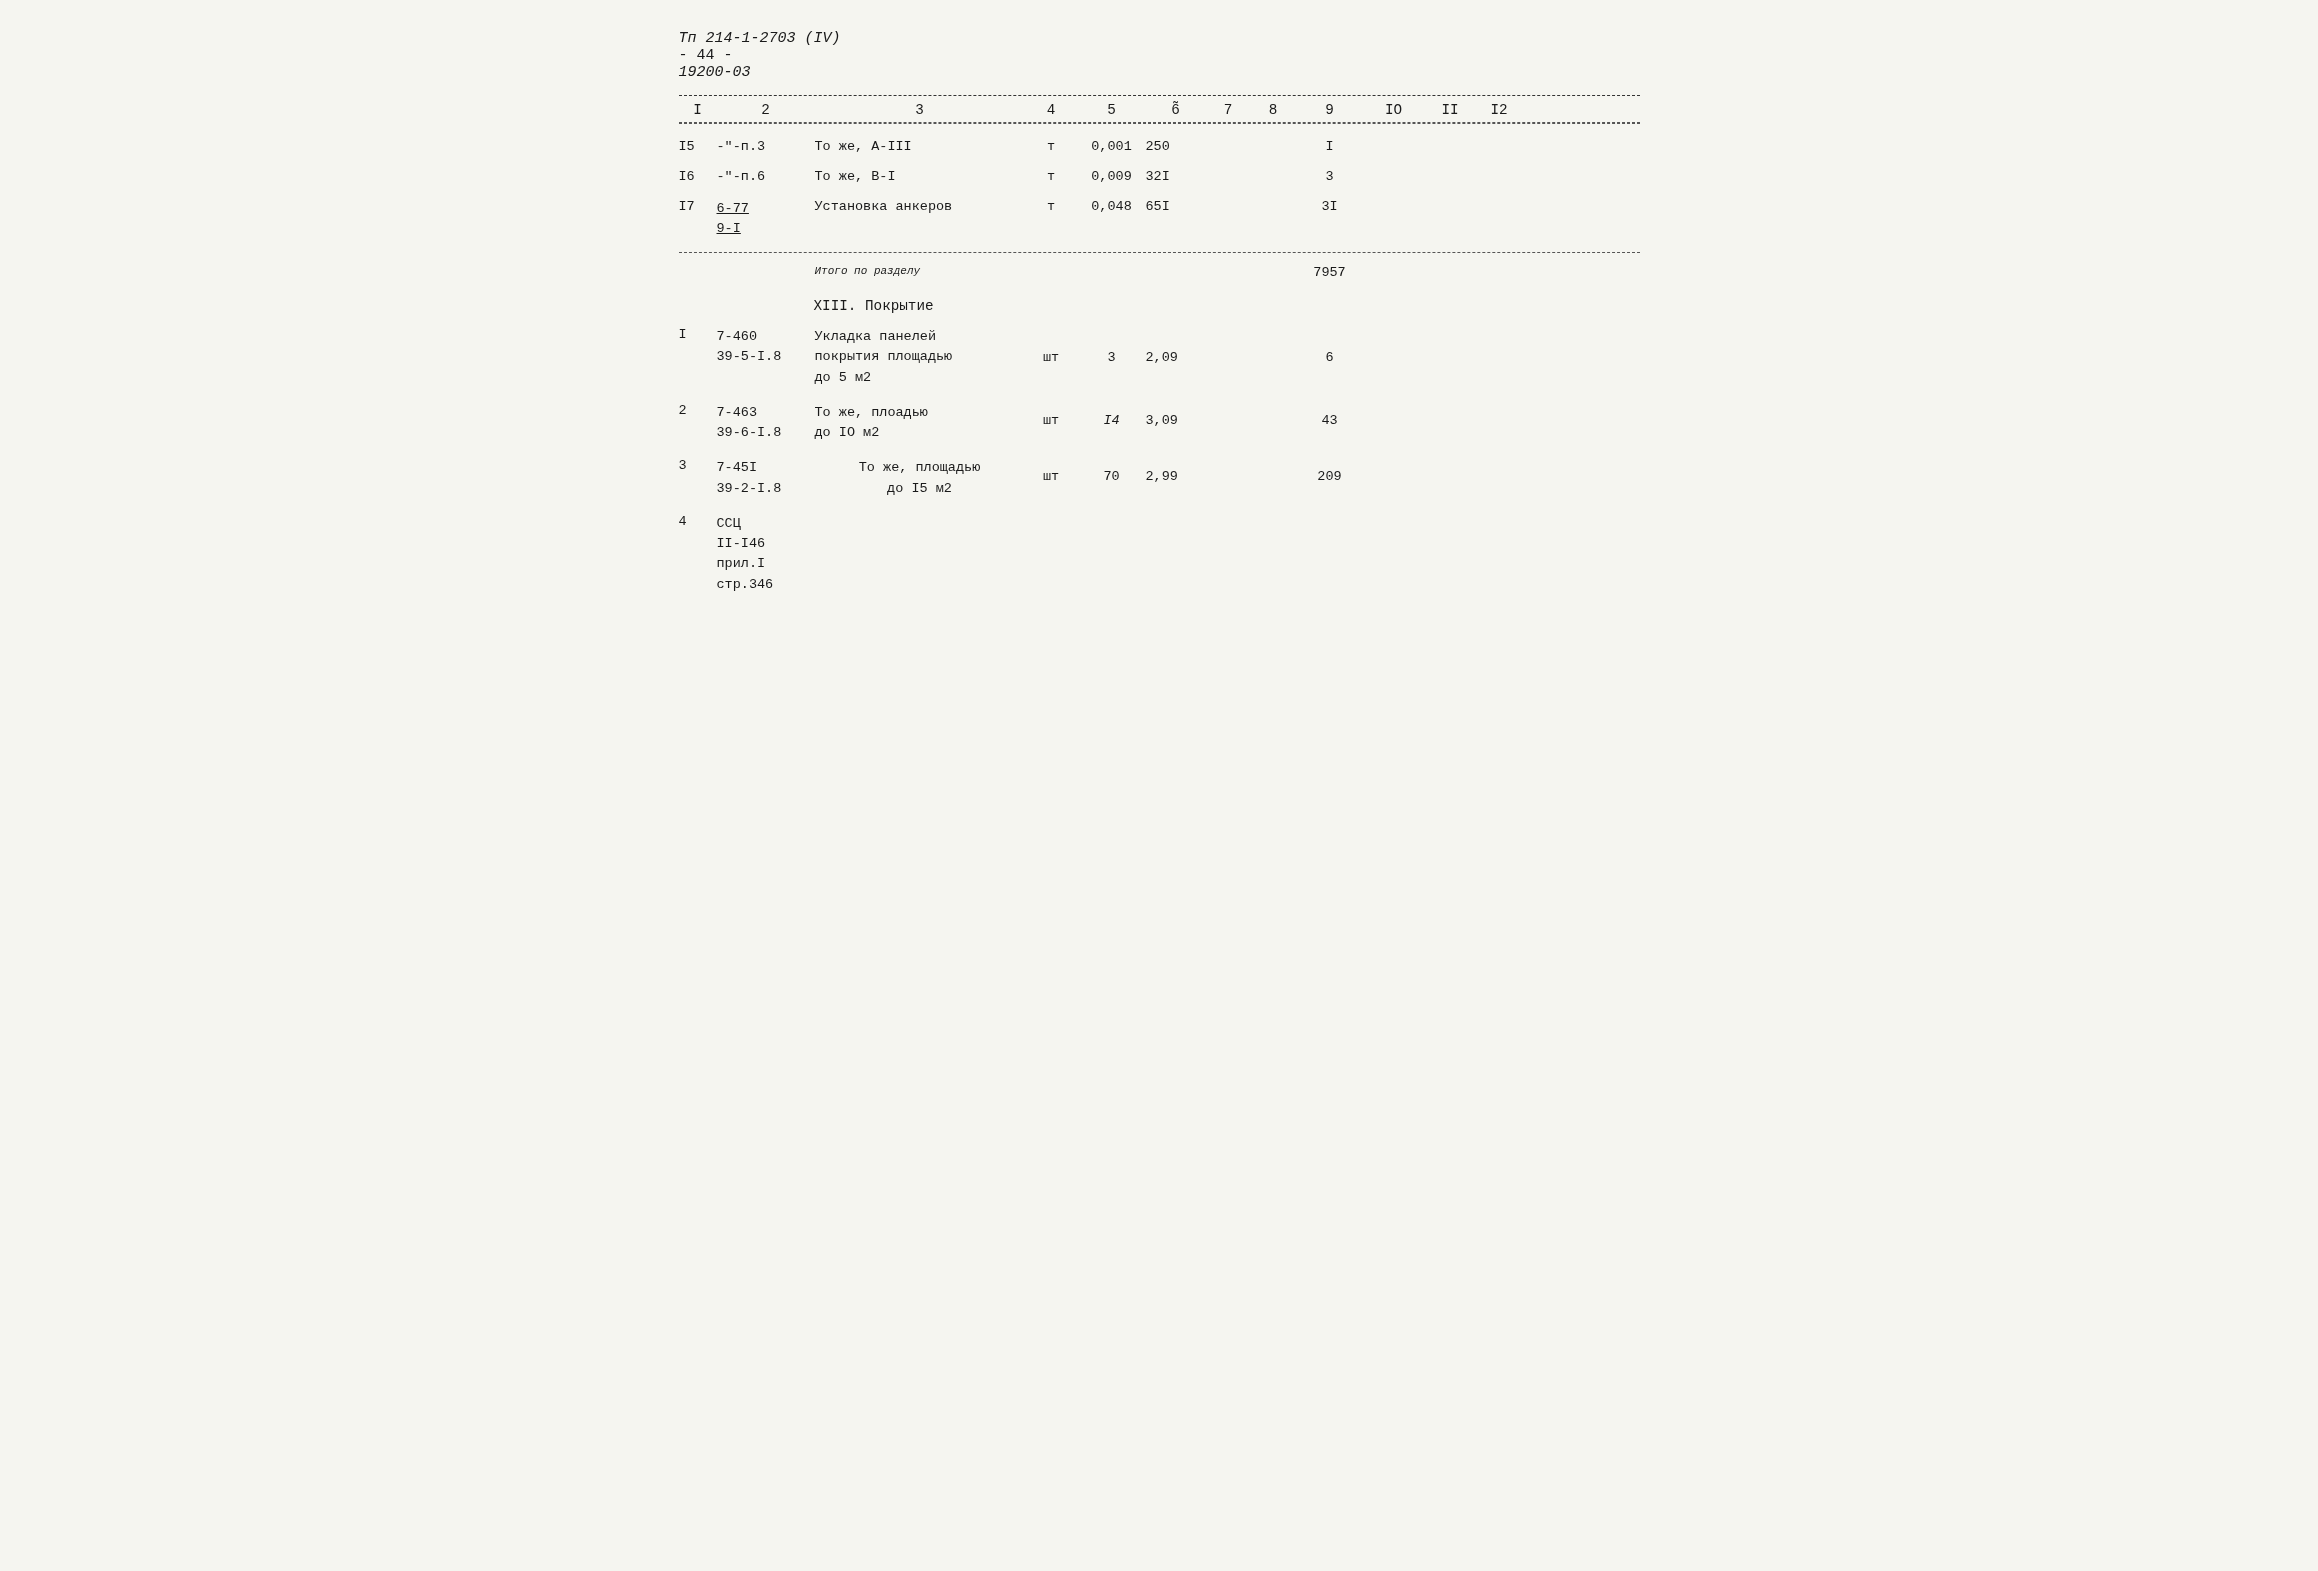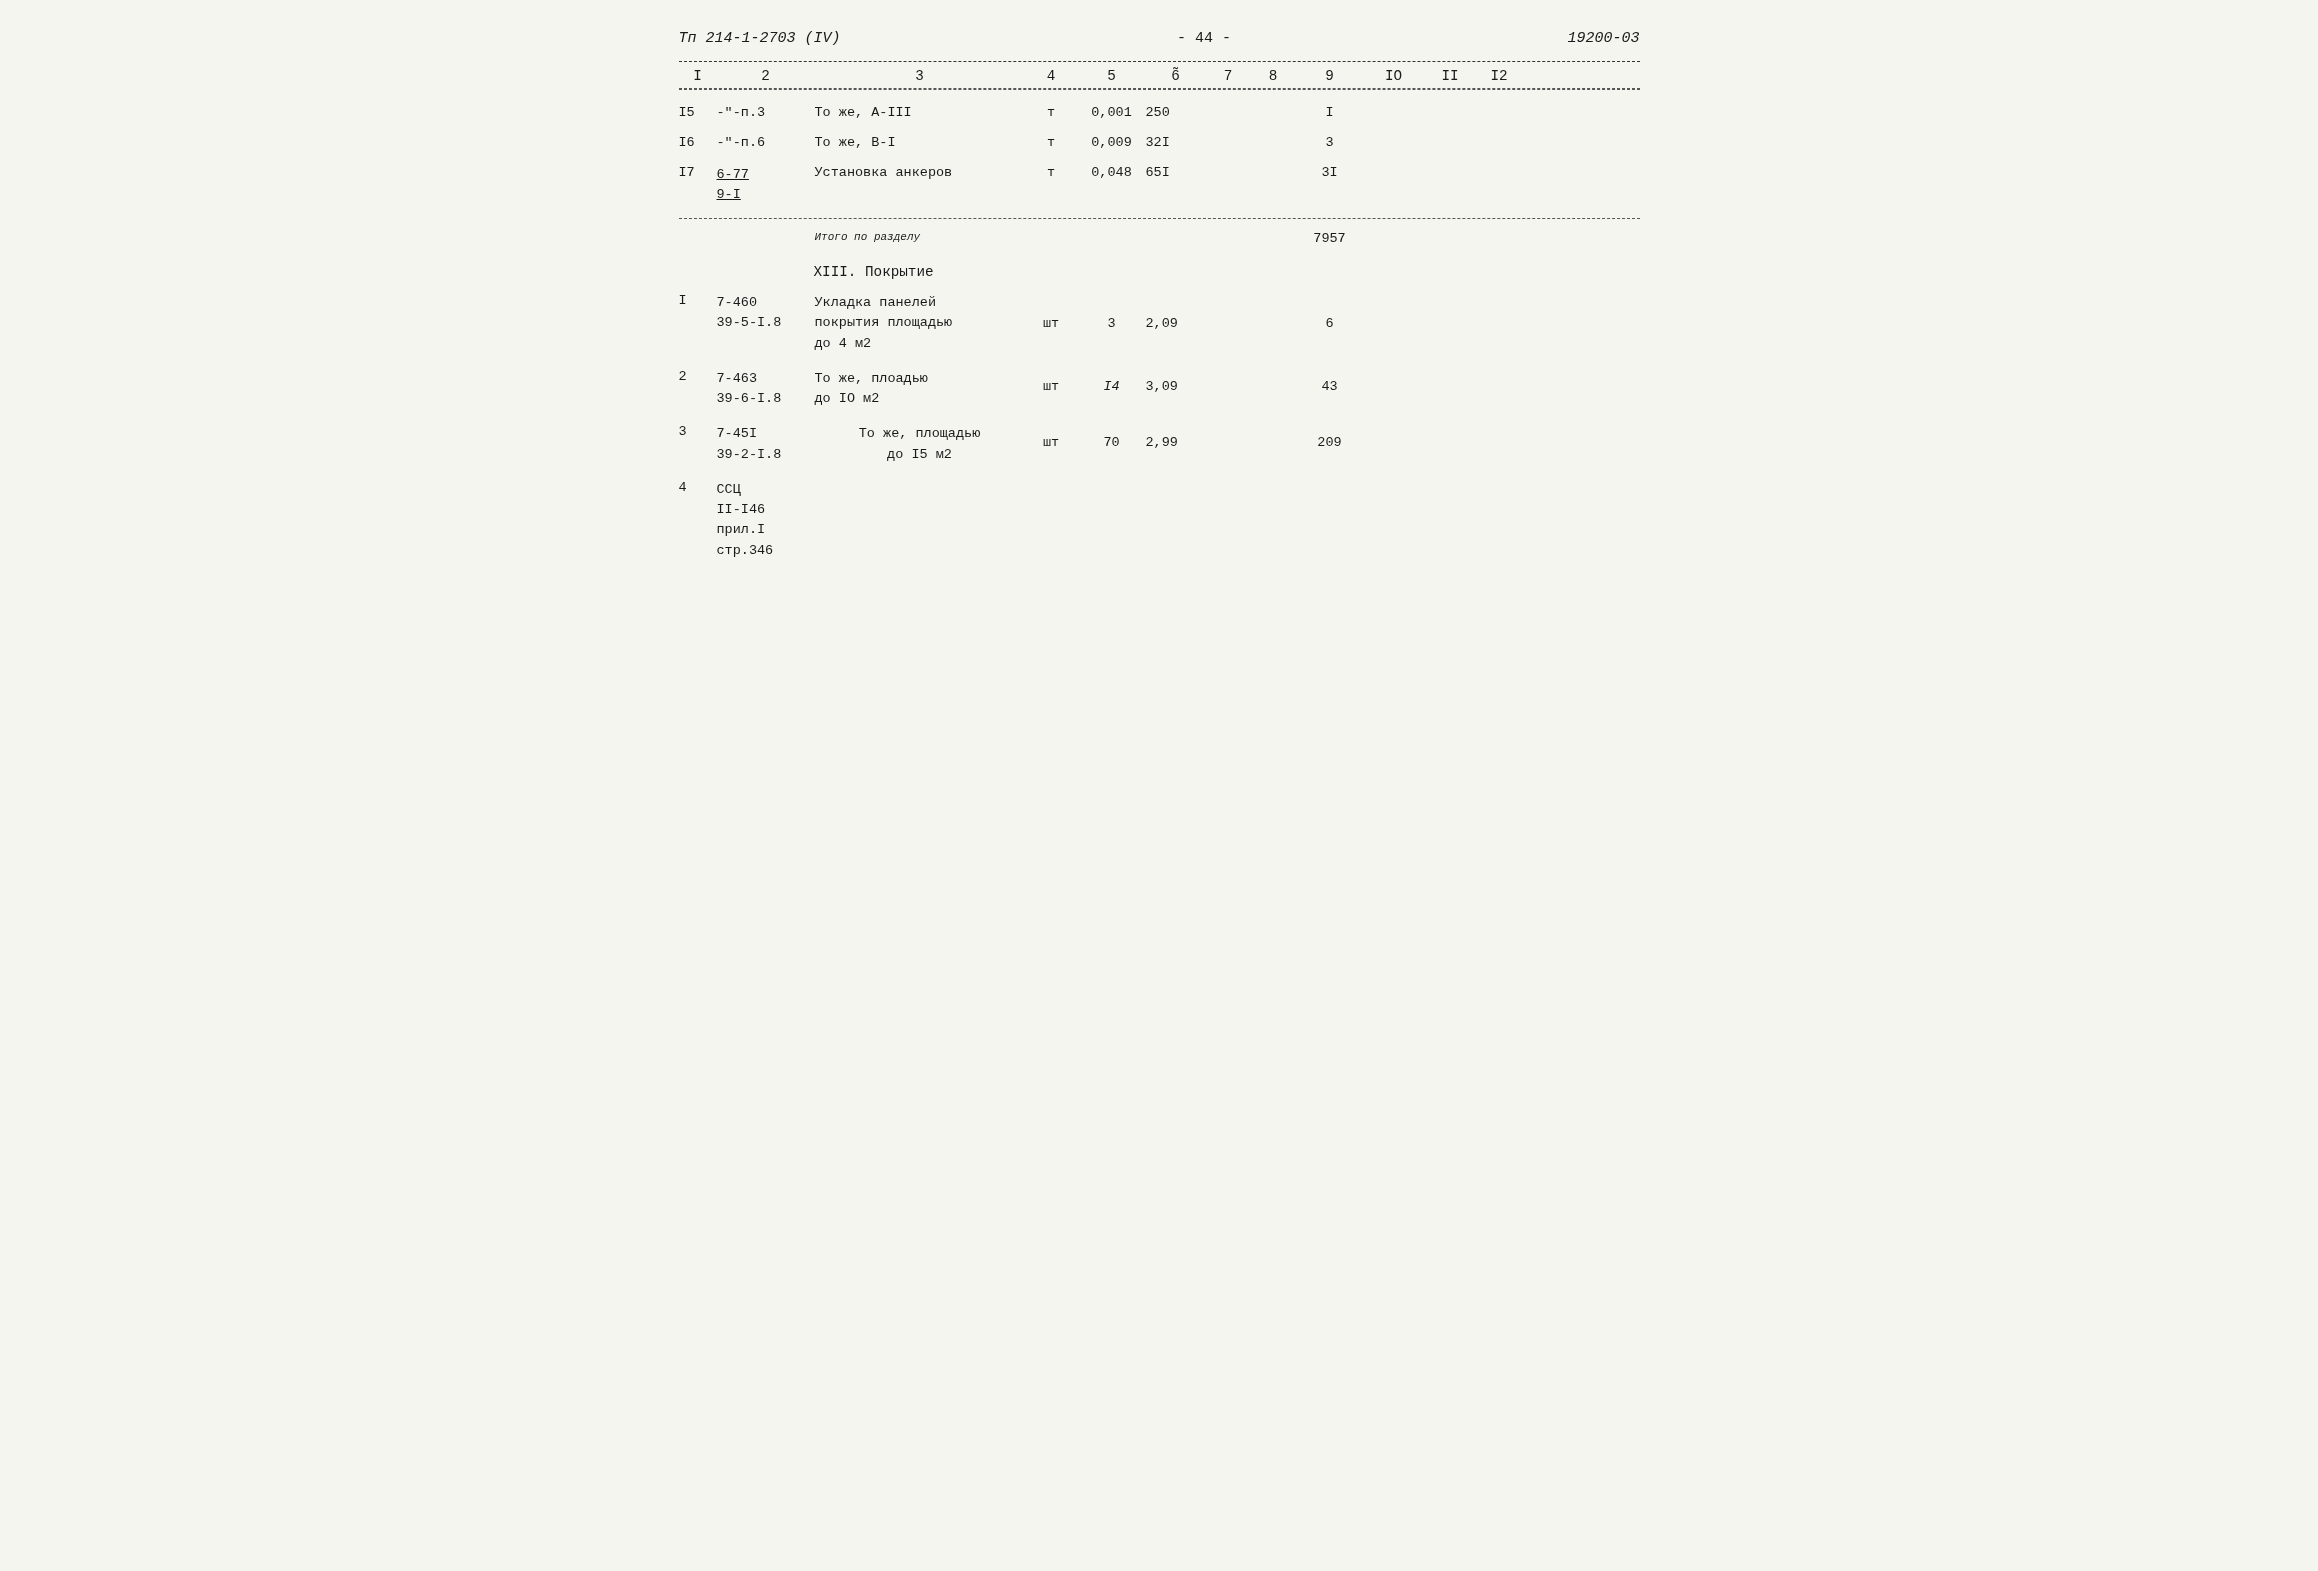--- a/index.html
+++ b/index.html
@@ -16,20 +16,21 @@
       padding: 30px 45px;
       max-width: 1051px;
       margin: 0 auto;
     }
 
     .page-header {
       display: flex;
       justify-content: space-between;
       align-items: flex-start;
       margin-bottom: 13.5px;
+      flex-direction: column;
     }
 
     .header-left {
       font-size: 15px;
       font-style: italic;
     }
 
     .header-center {
       font-size: 15px;
     }
@@ -203,21 +204,21 @@
   <div class="section-title" style="padding-left: 135px;">
     XIII. Покрытие
   </div>
 
   <div class="data-row">
     <div class="col c1">I</div>
     <div class="col c2 multiline" style="white-space:pre-line;">7-460
 39-5-I.8</div>
     <div class="col c3 multiline" style="white-space:pre-line; line-height:1.5;">Укладка панелей
 покрытия площадью
-до 4 м2</div>
+до 5 м2</div>
     <div class="col c4" style="padding-top:22.5px;">шт</div>
     <div class="col c5" style="padding-top:22.5px;">3</div>
     <div class="col c6" style="padding-top:22.5px;">2,09</div>
     <div class="col c7"></div>
     <div class="col c8"></div>
     <div class="col c9" style="padding-top:22.5px;">6</div>
     <div class="col c10"></div>
     <div class="col c11"></div>
     <div class="col c12"></div>
   </div>

